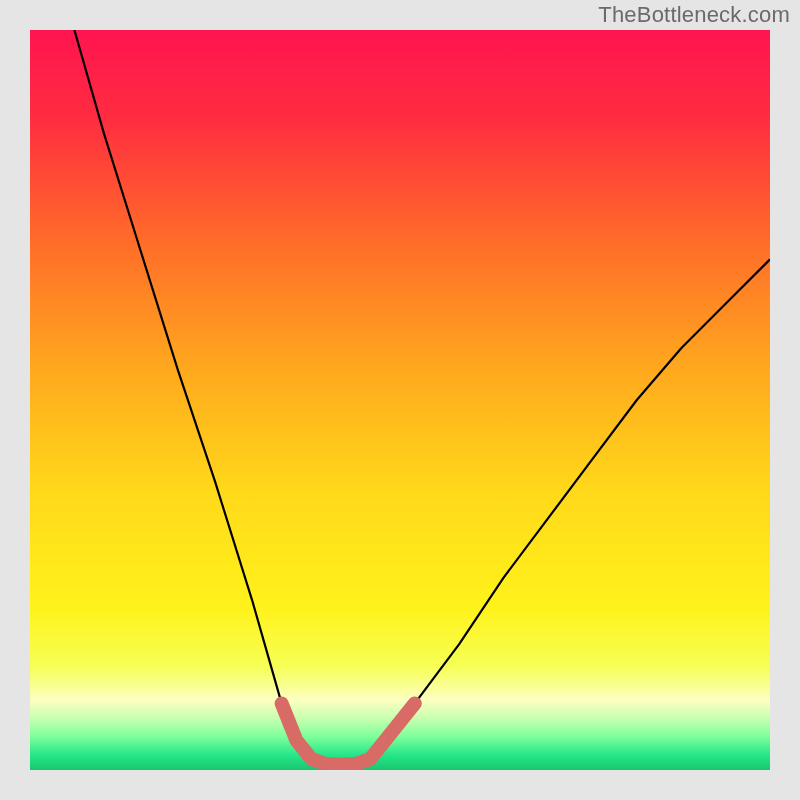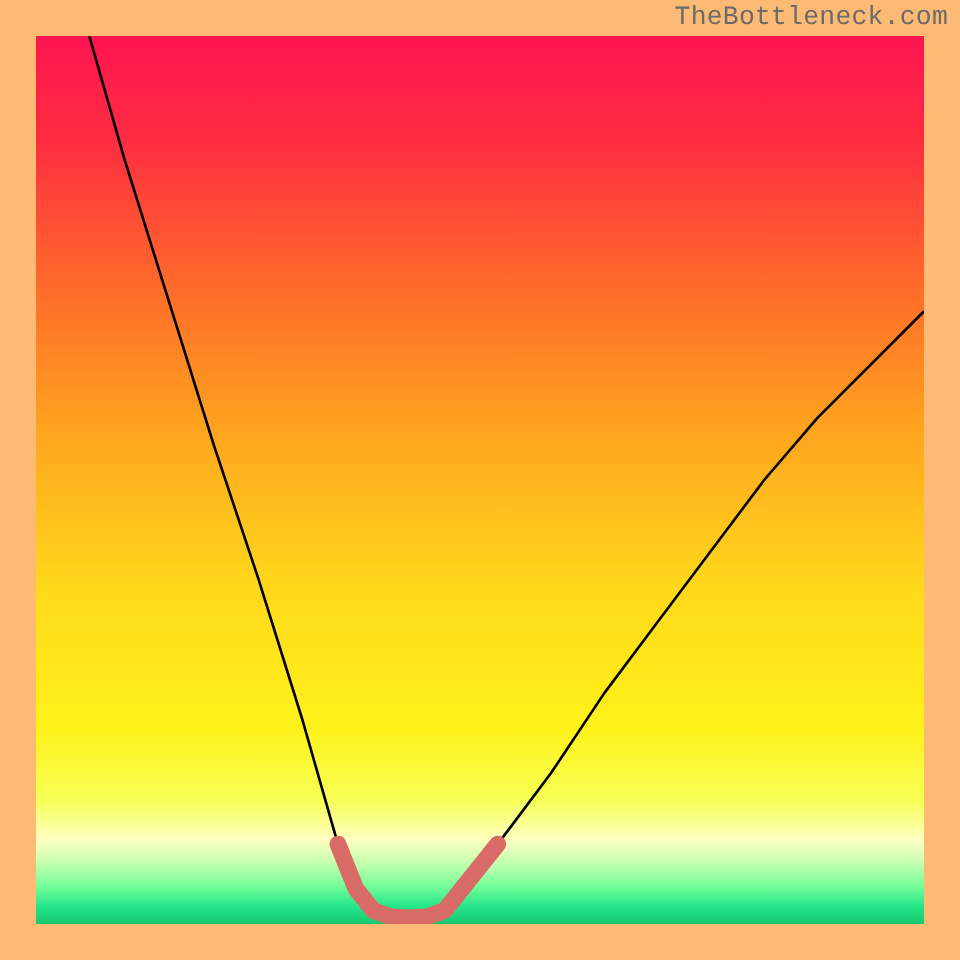--- a/index.html
+++ b/index.html
@@ -10,22 +10,21 @@
     background: #000;
     overflow: hidden;
     font-family: Arial, Helvetica, sans-serif;
   }
   .frame {
     position: absolute;
     left: 0;
     top: 0;
     width: 800px;
     height: 800px;
-    background: #fdba74;
-    font-family: Liberation Mono, monospace;
+    background: #e5e5e5;
   }
   .watermark {
     position: absolute;
     top: 2px;
     right: 10px;
     color: #6a6a6a;
     font-size: 22px;
     font-weight: 500;
     letter-spacing: 0.2px;
     z-index: 10;

